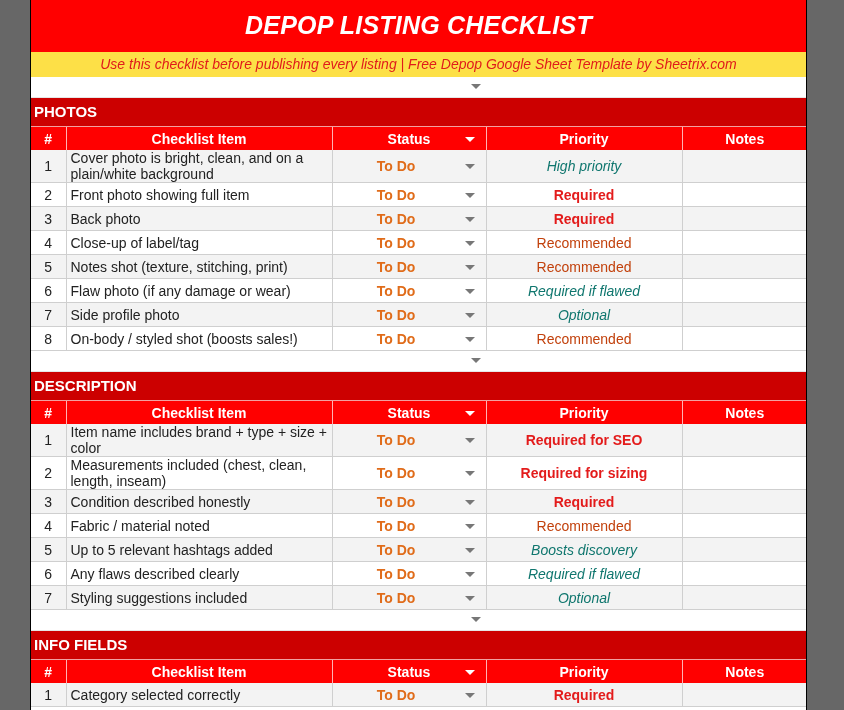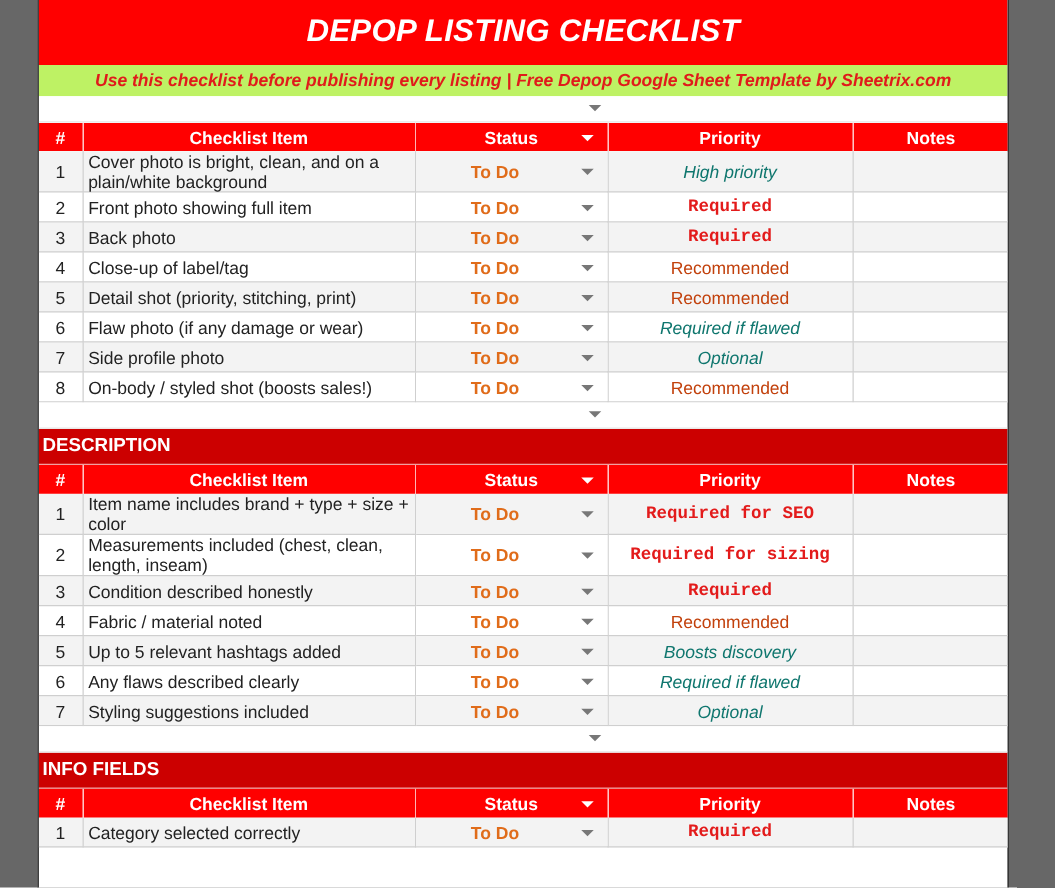--- a/index.html
+++ b/index.html
@@ -15,22 +15,22 @@
       border-left: 1px solid #000; border-right: 1px solid #000;
       box-sizing: border-box;
       overflow: hidden;
     }
     .title-bar {
       height: 52px; background: #ff0000; color: #fff;
       font-weight: bold; font-size: 25px; text-align: center;
       line-height: 50px; letter-spacing: 0.2px; font-style: italic;
     }
     .subtitle {
-      height: 25px; background: #bef264; color: #e01b1b;
-      font-style: italic; font-size: 14px; text-align: center; line-height: 25px; font-weight: bold;
+      height: 25px; background: #fde047; color: #e01b1b;
+      font-style: italic; font-size: 14px; text-align: center; line-height: 25px;
     }
     .spacer-row {
       height: 20px; position: relative; background: #fff;
       border-bottom: 1px solid #e6e6e6;
     }
     .spacer-row .caret { position: absolute; left: 440px; top: 7px; }
     .section-header {
       height: 28px; background: #cc0000; color: #fff;
       font-weight: bold; font-size: 15px; line-height: 28px;
       padding-left: 3px; border-bottom: 1px solid #f2a0a0;
@@ -59,35 +59,36 @@
     td.num { text-align: center; }
     td.status { position: relative; text-align: center; padding-right: 30px; color: #e06c1a; font-weight: bold; }
     td.priority { text-align: center; }
     .caret {
       display: inline-block; width: 0; height: 0;
       border-left: 5px solid transparent; border-right: 5px solid transparent;
       border-top: 5px solid #777;
     }
     td.status .caret { position: absolute; right: 11px; top: 50%; margin-top: -2px; }
     th .caret { border-top-color: #fff; position: absolute; right: 11px; top: 10px; }
-    .p-req { color: #e31b1b; font-weight: bold; font-family: Liberation Mono, monospace; }
+    .p-req { color: #e31b1b; font-weight: bold; }
     .p-rec { color: #c2410c; }
     .p-soft { color: #0f766e; font-style: italic; }
   </style>
 </head>
 <body>
 
 <div class="sheet">
   <div class="title-bar">DEPOP LISTING CHECKLIST</div>
   <div class="subtitle">Use this checklist before publishing every listing  |  Free Depop Google Sheet Template by Sheetrix.com</div>
   <div class="spacer-row">
     <span class="caret"></span>
   </div>
 
   <div>
+    <div class="section-header">PHOTOS</div>
     <table>
       <colgroup>
           <col class="c-num">
           <col class="c-item">
           <col class="c-status">
           <col class="c-priority">
           <col class="c-notes">
         </colgroup>
       <thead>
         <tr>
@@ -122,21 +123,21 @@
         </tr>
         <tr class="even">
           <td class="num">4</td>
           <td>Close-up of label/tag</td>
           <td class="status"><span>To Do</span><span class="caret"></span></td>
           <td class="priority p-rec">Recommended</td>
           <td></td>
         </tr>
         <tr class="odd">
           <td class="num">5</td>
-          <td>Detail shot (priority, stitching, print)</td>
+          <td>Notes shot (texture, stitching, print)</td>
           <td class="status"><span>To Do</span><span class="caret"></span></td>
           <td class="priority p-rec">Recommended</td>
           <td></td>
         </tr>
         <tr class="even">
           <td class="num">6</td>
           <td>Flaw photo (if any damage or wear)</td>
           <td class="status"><span>To Do</span><span class="caret"></span></td>
           <td class="priority p-soft">Required if flawed</td>
           <td></td>

